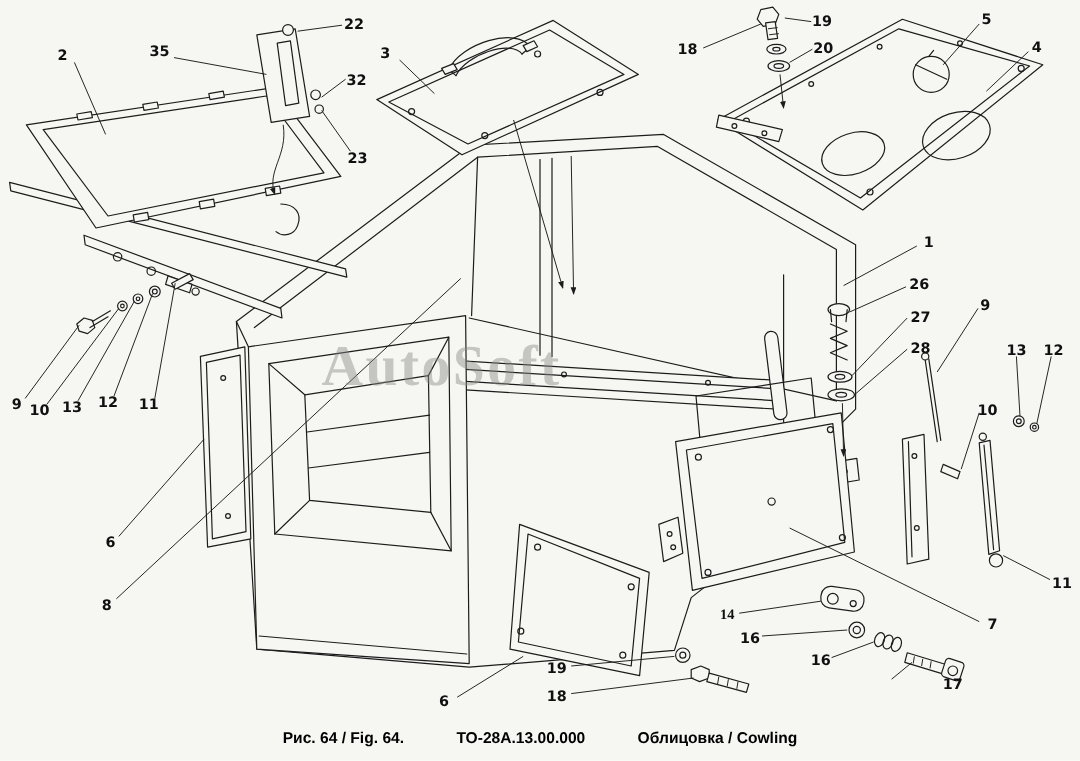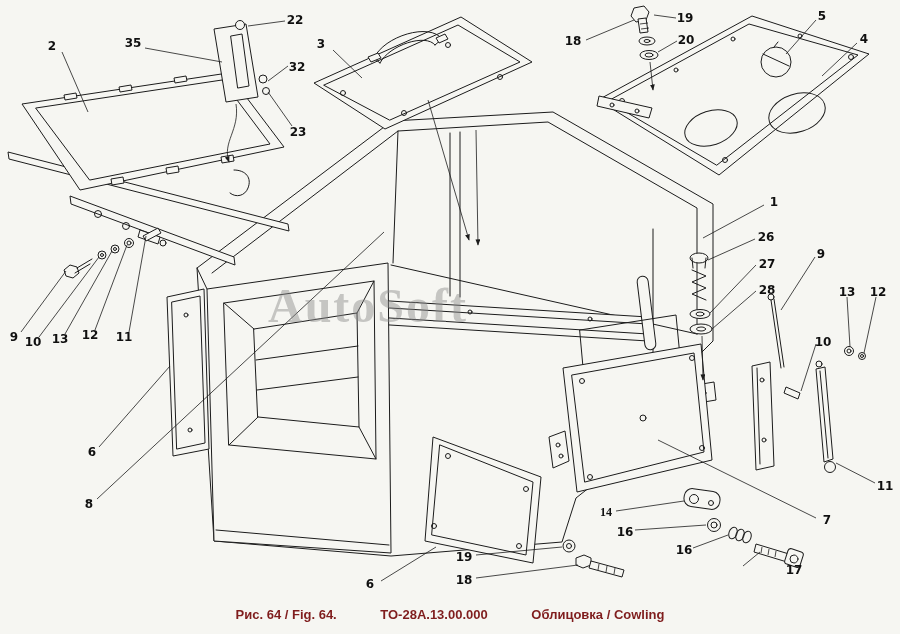--- a/index.html
+++ b/index.html
@@ -18,21 +18,21 @@
     font-size:48px;letter-spacing:2px;color:#8a8a8a;opacity:.45;
     pointer-events:none;white-space:nowrap;
   }
   .callout-layer{position:absolute;left:0;top:0;width:100%;height:100%;}
   .callout{
     position:absolute;transform:translate(-50%,-50%);
     font:bold 12px "DejaVu Sans",sans-serif;color:#101010;text-align:center;
   }
   .caption{
     position:absolute;left:0;top:607px;width:100%;
-    text-align:center;font-weight:bold;font-size:13px;color:#7f1d1d;
+    text-align:center;font-weight:bold;font-size:13px;color:#000000;
   }
   .caption span{margin:0 20px;}
 </style>
 </head>
 <body>
 
 <div class="page">
 
   <svg width="900" height="634" viewBox="0 0 900 634">
     <defs>

